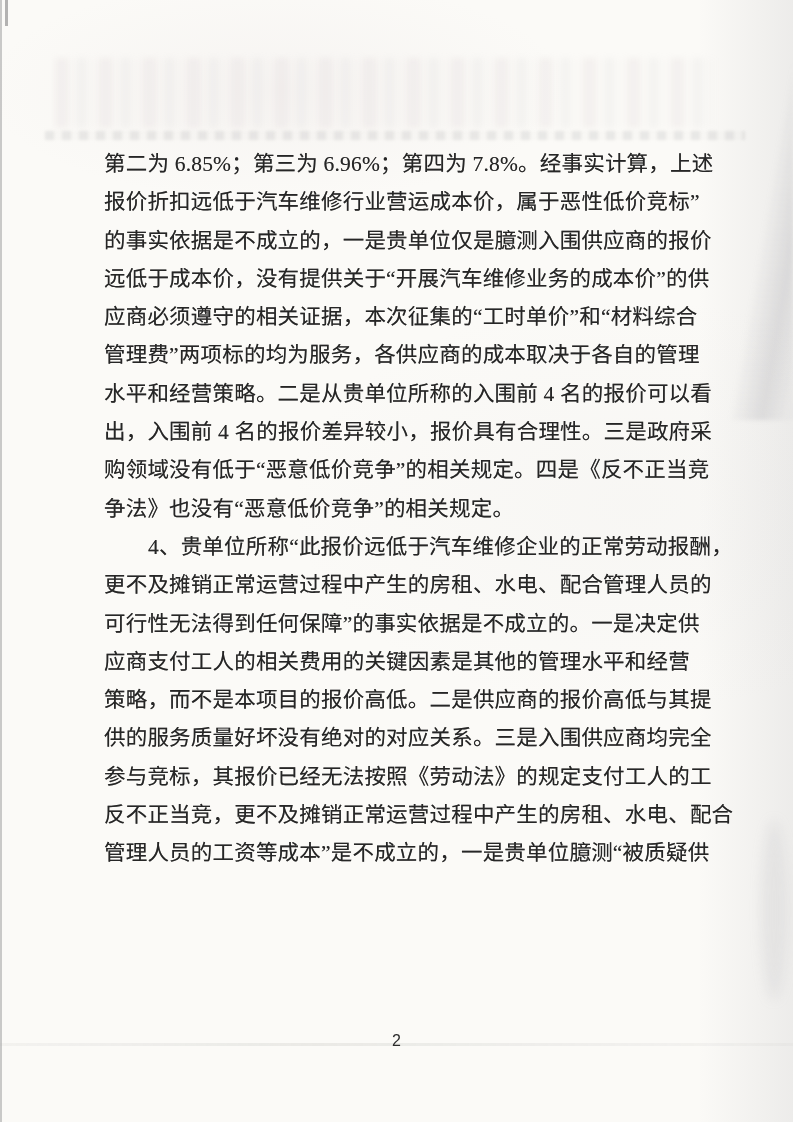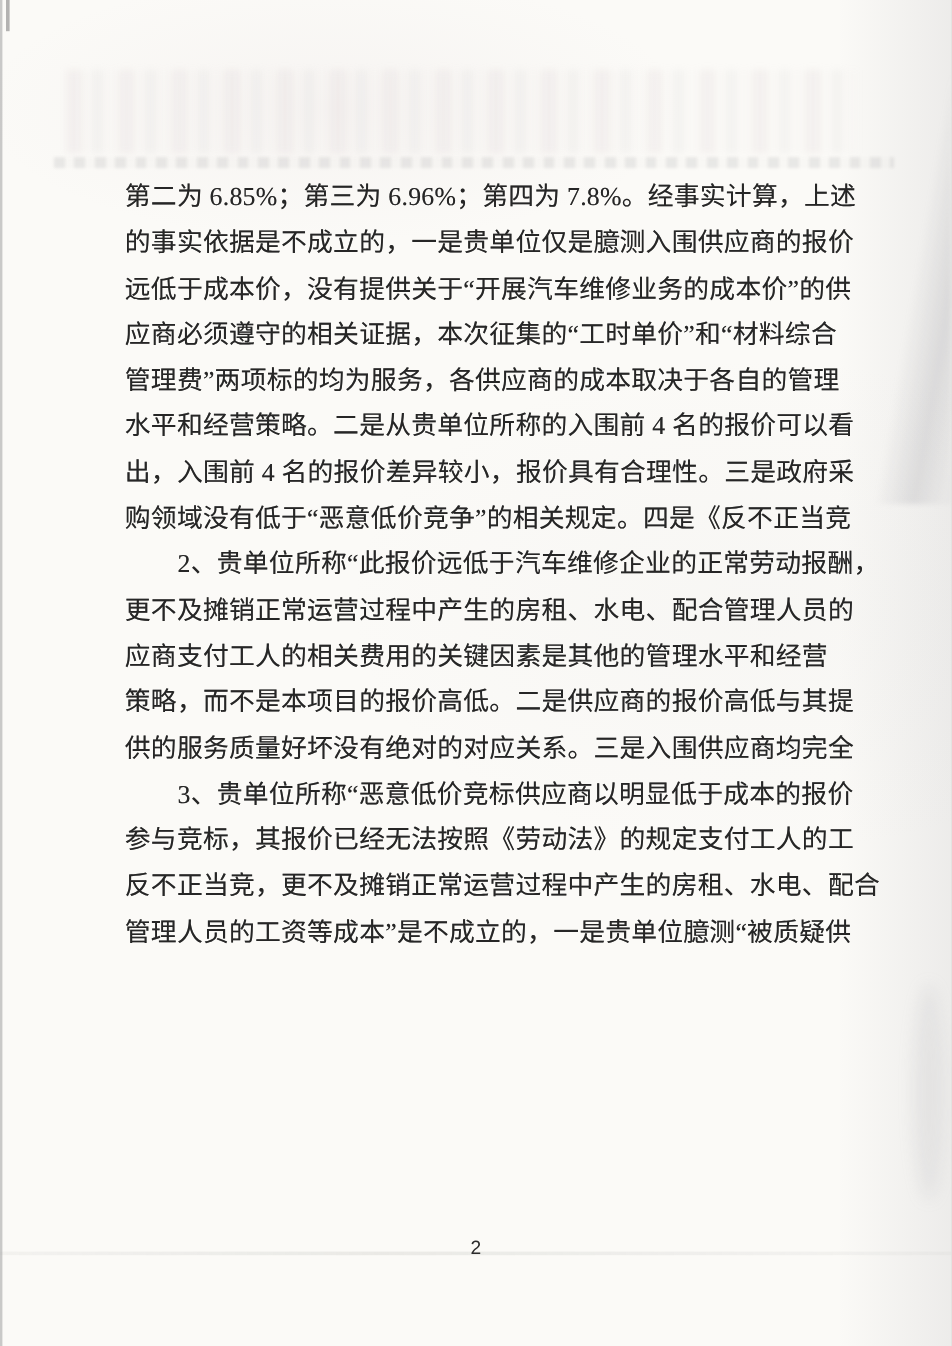--- a/index.html
+++ b/index.html
@@ -106,33 +106,35 @@
   <div class="edge-left-line"></div>
   <div class="corner-mark"></div>
   <div class="edge-right-streak"></div>
   <div class="edge-right-streak2"></div>
   <div class="bleed-top"></div>
   <div class="bleed-band"></div>
   <div class="crease"></div>
 
   <div class="text-block">
     <div class="line">第二为 6.85%；第三为 6.96%；第四为 7.8%。经事实计算，上述</div>
+    <div class="line">报价折扣远低于汽车维修行业营运成本价，属于恶性低价竞标”</div>
     <div class="line">的事实依据是不成立的，一是贵单位仅是臆测入围供应商的报价</div>
     <div class="line">远低于成本价，没有提供关于“开展汽车维修业务的成本价”的供</div>
     <div class="line">应商必须遵守的相关证据，本次征集的“工时单价”和“材料综合</div>
     <div class="line">管理费”两项标的均为服务，各供应商的成本取决于各自的管理</div>
     <div class="line">水平和经营策略。二是从贵单位所称的入围前 4 名的报价可以看</div>
     <div class="line">出，入围前 4 名的报价差异较小，报价具有合理性。三是政府采</div>
     <div class="line">购领域没有低于“恶意低价竞争”的相关规定。四是《反不正当竞</div>
-    <div class="line indent">2、贵单位所称“此报价远低于汽车维修企业的正常劳动报酬，</div>
+    <div class="line short">争法》也没有“恶意低价竞争”的相关规定。</div>
+    <div class="line indent">4、贵单位所称“此报价远低于汽车维修企业的正常劳动报酬，</div>
     <div class="line">更不及摊销正常运营过程中产生的房租、水电、配合管理人员的</div>
+    <div class="line">可行性无法得到任何保障”的事实依据是不成立的。一是决定供</div>
     <div class="line">应商支付工人的相关费用的关键因素是其他的管理水平和经营</div>
     <div class="line">策略，而不是本项目的报价高低。二是供应商的报价高低与其提</div>
     <div class="line">供的服务质量好坏没有绝对的对应关系。三是入围供应商均完全</div>
-    <div class="line indent">3、贵单位所称“恶意低价竞标供应商以明显低于成本的报价</div>
     <div class="line">参与竞标，其报价已经无法按照《劳动法》的规定支付工人的工</div>
     <div class="line">反不正当竞，更不及摊销正常运营过程中产生的房租、水电、配合</div>
     <div class="line">管理人员的工资等成本”是不成立的，一是贵单位臆测“被质疑供</div>
   </div>
 
   <div class="page-number">2</div>
 
 </div>
 
 </body></html>

